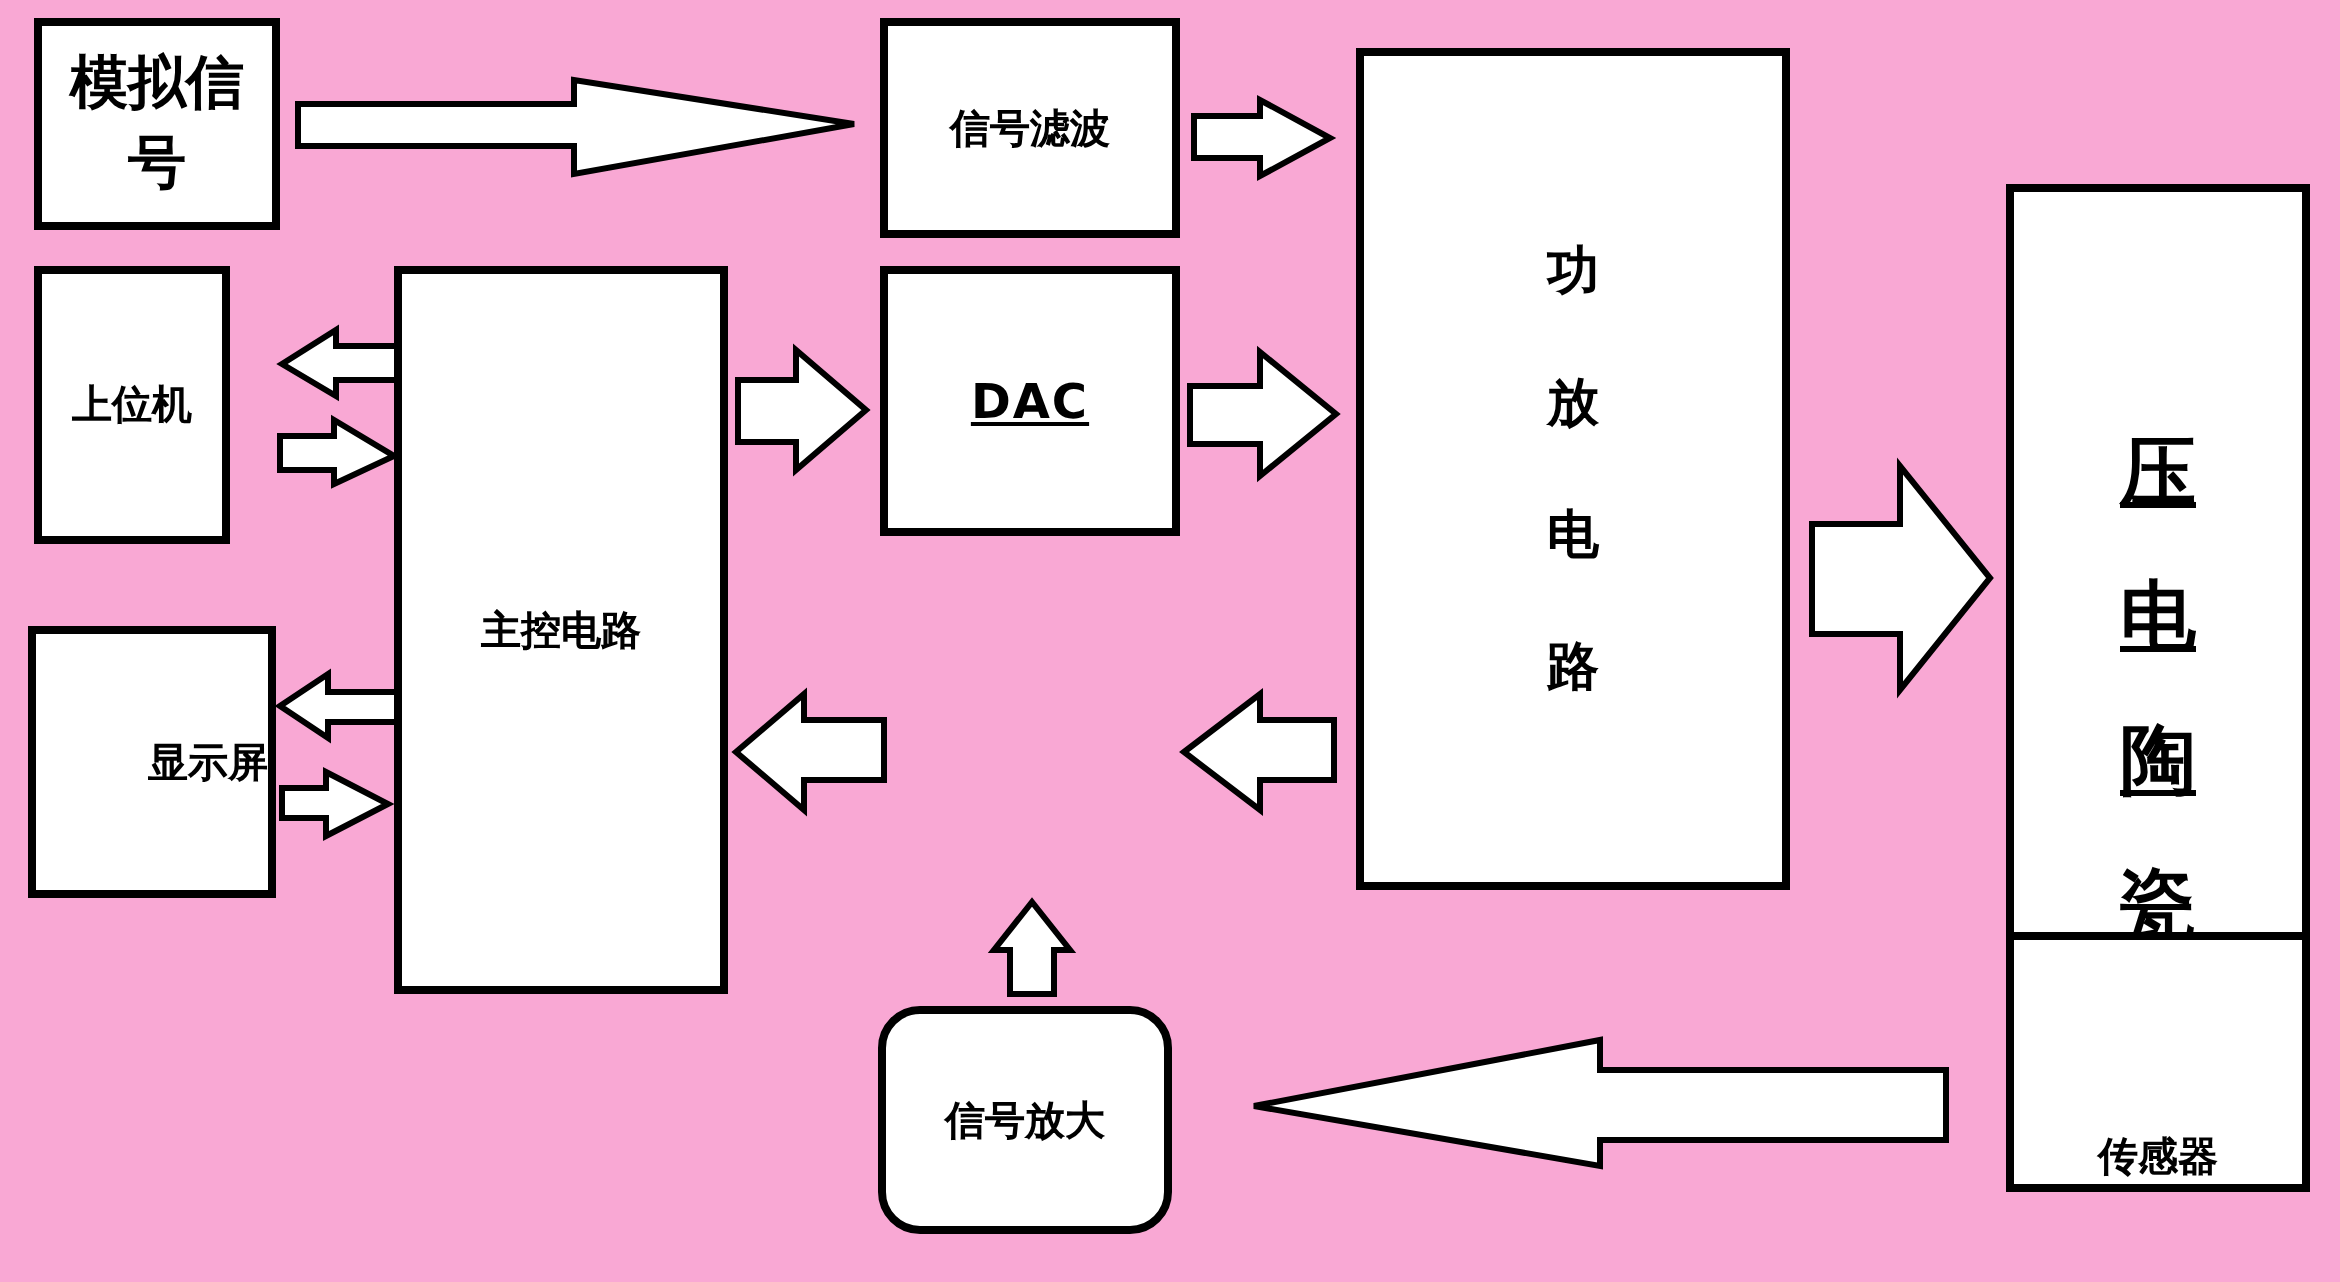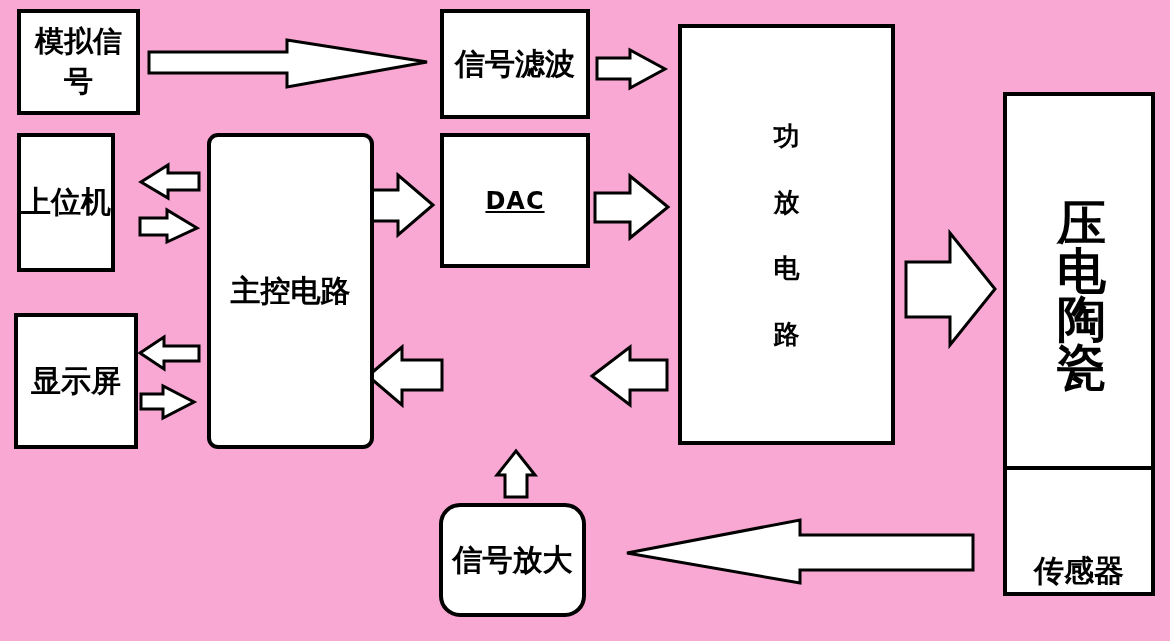--- a/index.html
+++ b/index.html
@@ -32,21 +32,21 @@
     box-sizing: border-box;
     border: 4px solid #000000;
     background: #ffffff;
     display: flex;
     align-items: center;
     justify-content: center;
     font-weight: bold;
     color: #000000;
     text-align: center;
   }
-  .label-md { font-size: 30px; letter-spacing: 0px; }
+  .label-md { font-size: 20px; letter-spacing: 0px; }
   .label-sm { font-size: 29px; }
   .label-latin { font-size: 24px; letter-spacing: 1px; text-decoration: underline; }
   
   .v-label {
     display: block;
     text-align: center;
     word-break: break-all;
     overflow-wrap: anywhere;
   }
   .box.poweramp { align-items: center; }
@@ -54,22 +54,23 @@
     width: 42px;
     font-size: 26px;
     line-height: 66px;
   }
   .box.piezo {
     align-items: flex-start;
     padding-top: 104px;
   }
   .box.piezo .v-label {
     width: 44px;
-    font-size: 49px;
-    line-height: 48px;
+    font-size: 38px;
+    line-height: 72px;
+    text-decoration: underline;
   }
 </style>
 </head>
 <body>
 
 <div class="canvas">
 
   <svg class="arrows" width="1170" height="641" viewBox="0 0 1170 641">
     <polygon points="149,52 287,52 287,40 427,62 287,87 287,73 149,73"></polygon>
     <polygon points="597,58 630,58 630,50 665,69 630,88 630,79 597,79"></polygon>
@@ -87,25 +88,25 @@
   </svg>
 
   <div class="box" style="left:17px; top:9px; width:123px; height:106px;">
     <span class="label-sm">模拟信号</span>
   </div>
 
   <div class="box" style="left:17px; top:133px; width:98px; height:139px;">
     <span class="label-md">上位机</span>
   </div>
 
-  <div class="box" style="left:14px; top:313px; width:124px; height:136px;">
+  <div class="box" style="left:14px; top:313px; width:124px; height:136px;justify-content:flex-end;">
     <span class="label-md">显示屏</span>
   </div>
 
-  <div class="box" style="left:207px; top:133px; width:167px; height:316px;border-radius:11px;">
+  <div class="box" style="left:197px; top:133px; width:167px; height:364px;">
     <span class="label-md">主控电路</span>
   </div>
 
   <div class="box" style="left:440px; top:9px; width:150px; height:110px;">
     <span class="label-md">信号滤波</span>
   </div>
 
   <div class="box" style="left:440px; top:133px; width:150px; height:135px;">
     <span class="label-latin">DAC</span>
   </div>

